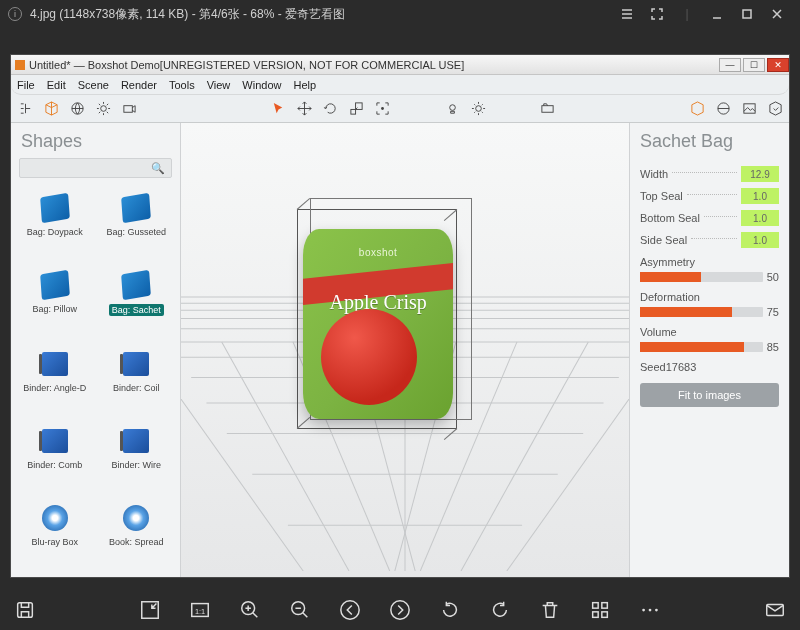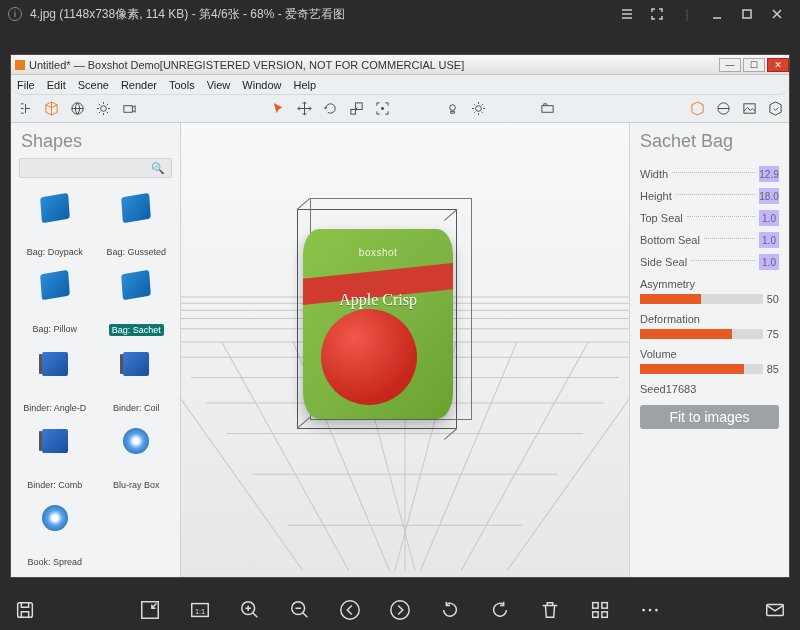--- a/index.html
+++ b/index.html
@@ -26,21 +26,21 @@
 .toolbar .tico{width:16px;height:16px;display:flex;align-items:center;justify-content:center;cursor:pointer;}
 .toolbar .tsp{flex:1;}
 .toolbar svg{width:15px;height:15px;}
 
 .main{flex:1;display:flex;min-height:0;background:#f3f5f6;}
 .panel-left{width:170px;border-right:1px solid #d0d2d4;background:#f2f3f4;display:flex;flex-direction:column;}
 .panel-title{font-size:18px;color:#8a8f92;font-weight:300;padding:8px 10px 6px;}
 .searchw{padding:0 8px 8px;}
 .searchw .sbox{height:20px;background:#e6e8e9;border:1px solid #d0d2d4;border-radius:2px;display:flex;align-items:center;justify-content:flex-end;padding:0 6px;color:#888;font-size:11px;}
 .shapes-grid{flex:1;overflow:hidden;padding:4px 4px;display:grid;grid-template-columns:1fr 1fr;gap:4px 2px;}
-.shape-item{display:flex;flex-direction:column;align-items:center;padding:2px;font-size:9px;color:#444;text-align:center;cursor:pointer;gap:20px;}
+.shape-item{display:flex;flex-direction:column;align-items:center;padding:2px;font-size:9px;color:#444;text-align:center;cursor:pointer;}
 .shape-item .thumb{width:36px;height:32px;margin-bottom:3px;display:flex;align-items:center;justify-content:center;}
 .shape-item.sel .lbl{background:#0f766e;color:#fff;padding:1px 3px;border-radius:2px;}
 .blue3d{width:28px;height:26px;background:linear-gradient(135deg,#2b8ed6,#0d5fa8);border-radius:3px;transform:skewY(-6deg) rotate(-4deg);}
 .binder{width:26px;height:24px;background:linear-gradient(135deg,#3a7bd5,#1b4e9b);border-radius:2px;position:relative;}
 .binder::before{content:"";position:absolute;left:-3px;top:2px;width:3px;height:20px;background:#555;border-radius:1px;}
 .disc{width:26px;height:26px;border-radius:50%;background:radial-gradient(circle,#fff 15%,#5aa3e6 40%,#2c6fb5 80%);}
 
 .viewport{flex:1;position:relative;overflow:hidden;background:linear-gradient(#f7f8f8,#e6e7e8);}
 .grid-floor{position:absolute;inset:0;}
 .bag-wrap{position:absolute;left:44%;top:36%;transform:translate(-50%,-30%);}
@@ -48,34 +48,34 @@
 .wirebox::before{content:"";position:absolute;left:12px;top:-12px;width:160px;height:220px;border:1px solid #777;}
 .wirebox .edge{position:absolute;width:17px;height:1px;border-top:1px solid #777;}
 .wirebox .e1{left:-1px;top:-1px;transform:rotate(-41deg);transform-origin:left;}
 .wirebox .e2{right:-1px;top:-1px;transform:rotate(-41deg);transform-origin:right;}
 .wirebox .e3{left:-1px;bottom:-1px;transform:rotate(-41deg);transform-origin:left;}
 .wirebox .e4{right:-1px;bottom:-1px;transform:rotate(-41deg);transform-origin:right;}
 .bag{width:150px;height:190px;background:linear-gradient(130deg,#8bc34a 0%,#7cb342 55%,#6aa22f 100%);border-radius:16px/26px;position:relative;overflow:hidden;box-shadow:0 6px 14px rgba(0,0,0,.25);}
 .bag .ribbon{position:absolute;top:42px;left:-10px;right:-10px;height:26px;background:#d13a2e;transform:rotate(-6deg);}
 .bag .apple{position:absolute;left:18px;bottom:14px;width:96px;height:96px;background:radial-gradient(circle at 35% 30%,#f0584a,#c6271b 70%);border-radius:50%;}
 .bag .brand{position:absolute;top:18px;left:0;right:0;text-align:center;color:#e9f5d7;font-size:10px;letter-spacing:.5px;}
-.bag .apptxt{position:absolute;top:62px;left:0;right:0;text-align:center;color:#fff;font-family:cursive;font-size:16px;text-shadow:0 1px 0 rgba(0,0,0,.3);}
+.bag .apptxt{position:absolute;top:62px;left:0;right:0;text-align:center;color:#fff;font-family:cursive;font-size:20px;text-shadow:0 1px 0 rgba(0,0,0,.3);}
 
 .panel-right{width:160px;border-left:1px solid #d0d2d4;background:#f2f3f4;padding:8px 10px;font-size:11px;color:#555;}
 .panel-right .panel-title{padding:0 0 8px 0;}
 .prop-row{display:flex;align-items:center;margin:6px 0;}
 .prop-row .plabel{flex:0 0 auto;}
 .prop-row .dots{flex:1;border-bottom:1px dotted #bbb;margin:0 4px 3px;}
-.prop-row .pval{background:#c4b5fd;width:20px;height:16px;font-size:10px;display:flex;align-items:center;justify-content:center;color:#666;}
+.prop-row .pval{background:#bef264;width:38px;height:16px;font-size:10px;display:flex;align-items:center;justify-content:center;color:#666;}
 .slabel{margin-top:8px;margin-bottom:3px;}
 .slider-row{display:flex;align-items:center;gap:4px;margin-bottom:4px;}
 .slider{flex:1;height:10px;background:#d7d9db;position:relative;border-radius:1px;}
 .slider .fill{position:absolute;left:0;top:0;bottom:0;background:#e85a23;}
 .seed-row{display:flex;align-items:center;margin-top:8px;}
-.fitbtn{margin-top:10px;height:24px;background:#9da2a6;color:#fff;font-size:14px;display:flex;align-items:center;justify-content:center;border-radius:3px;cursor:pointer;}
+.fitbtn{margin-top:10px;height:24px;background:#9da2a6;color:#fff;font-size:11px;display:flex;align-items:center;justify-content:center;border-radius:3px;cursor:pointer;}
 
 .bottom-bar{position:absolute;bottom:0;left:0;right:0;height:40px;background:#2b2b2b;display:flex;align-items:center;padding:0 12px;gap:24px;}
 .bottom-bar .bico{width:26px;height:26px;display:flex;align-items:center;justify-content:center;cursor:pointer;}
 .bottom-bar svg{width:22px;height:22px;stroke:#ddd;stroke-width:1.6;fill:none;}
 .bottom-bar .grow{flex:1;}
 .bc{display:flex;gap:24px;position:absolute;left:50%;transform:translateX(-50%);}
 </style>
 </head>
 <body>
 
@@ -291,20 +291,26 @@
               <div class="thumb">
                 <div class="binder"></div>
               </div>
               <div class="lbl">Binder: Coil</div>
             </div>
             <div class="shape-item">
               <div class="thumb">
                 <div class="binder"></div>
               </div>
               <div class="lbl">Binder: Comb</div>
+            </div>
+            <div class="shape-item">
+              <div class="thumb">
+                <div class="binder"></div>
+              </div>
+              <div class="lbl">Binder: Wire</div>
             </div>
             <div class="shape-item">
               <div class="thumb">
                 <div class="disc"></div>
               </div>
               <div class="lbl">Blu-ray Box</div>
             </div>
             <div class="shape-item">
               <div class="thumb">
                 <div class="disc"></div>
@@ -358,25 +364,20 @@
 
       <div class="panel-right">
         <div class="panel-title">Sachet Bag</div>
 
         <div class="prop-row">
             <span class="plabel">Width</span>
             <span class="dots"></span>
             <span class="pval">12.9</span>
           </div>
         <div class="prop-row">
-            <span class="plabel">Height</span>
-            <span class="dots"></span>
-            <span class="pval">18.0</span>
-          </div>
-        <div class="prop-row">
             <span class="plabel">Top Seal</span>
             <span class="dots"></span>
             <span class="pval">1.0</span>
           </div>
         <div class="prop-row">
             <span class="plabel">Bottom Seal</span>
             <span class="dots"></span>
             <span class="pval">1.0</span>
           </div>
         <div class="prop-row">

